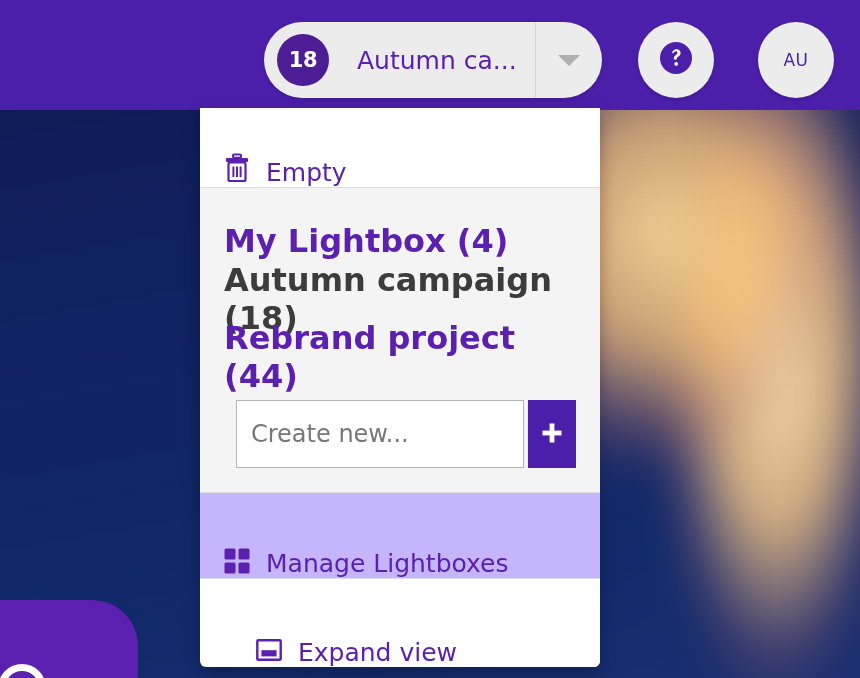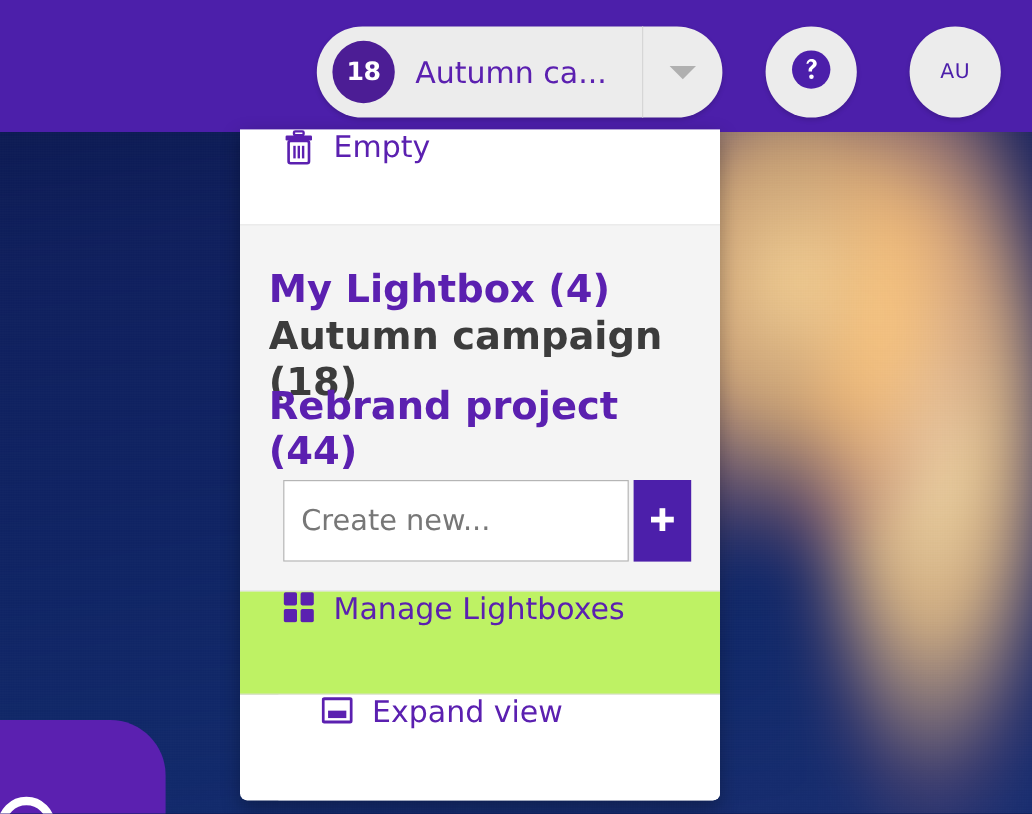--- a/index.html
+++ b/index.html
@@ -78,21 +78,21 @@
     display: flex;
     align-items: center;
     justify-content: center;
     margin-left: 13px;
     flex: 0 0 auto;
     letter-spacing: -0.3px;
   }
   #lightbox-selector-name {
     color: #5b20b0;
     font-size: 25px;
-    margin-left: 17px;
+    margin-left: 28px;
     white-space: nowrap;
     overflow: hidden;
     flex: 1 1 auto;
   }
   #lightbox-selector-caret {
     width: 66px;
     height: 76px;
     flex: 0 0 auto;
     border-left: 1px solid #d6d6d6;
     display: flex;
@@ -135,22 +135,22 @@
     width: 400px;
     border-radius: 0 0 6px 6px;
     background: #ffffff;
     box-shadow: 0 6px 16px rgba(0,0,0,0.28);
     z-index: 10;
     overflow: hidden;
   }
 
   .menu-row {
     display: flex;
-    align-items: flex-start;
-    padding-left: 36px;
+    align-items: flex-end;
+    padding-left: 24px;
     box-sizing: border-box;
   }
   .menu-row-label {
     color: #5b20b0;
     font-size: 25px;
     margin-left: 16px;
   }
 
   #empty-row {
     height: 80px;
@@ -204,21 +204,21 @@
     margin-left: 4px;
     display: flex;
     align-items: center;
     justify-content: center;
     cursor: pointer;
     padding: 0;
   }
 
   #manage-lightboxes-row {
     height: 86px;
-    background: #bef264;
+    background: #c4b5fd;
     border-bottom: 1px solid #dedede;
   }
   #expand-view-row {
     height: 88px;
     background: #ffffff;
     margin-left: 32px;
   }
 
   
   #support-widget {

